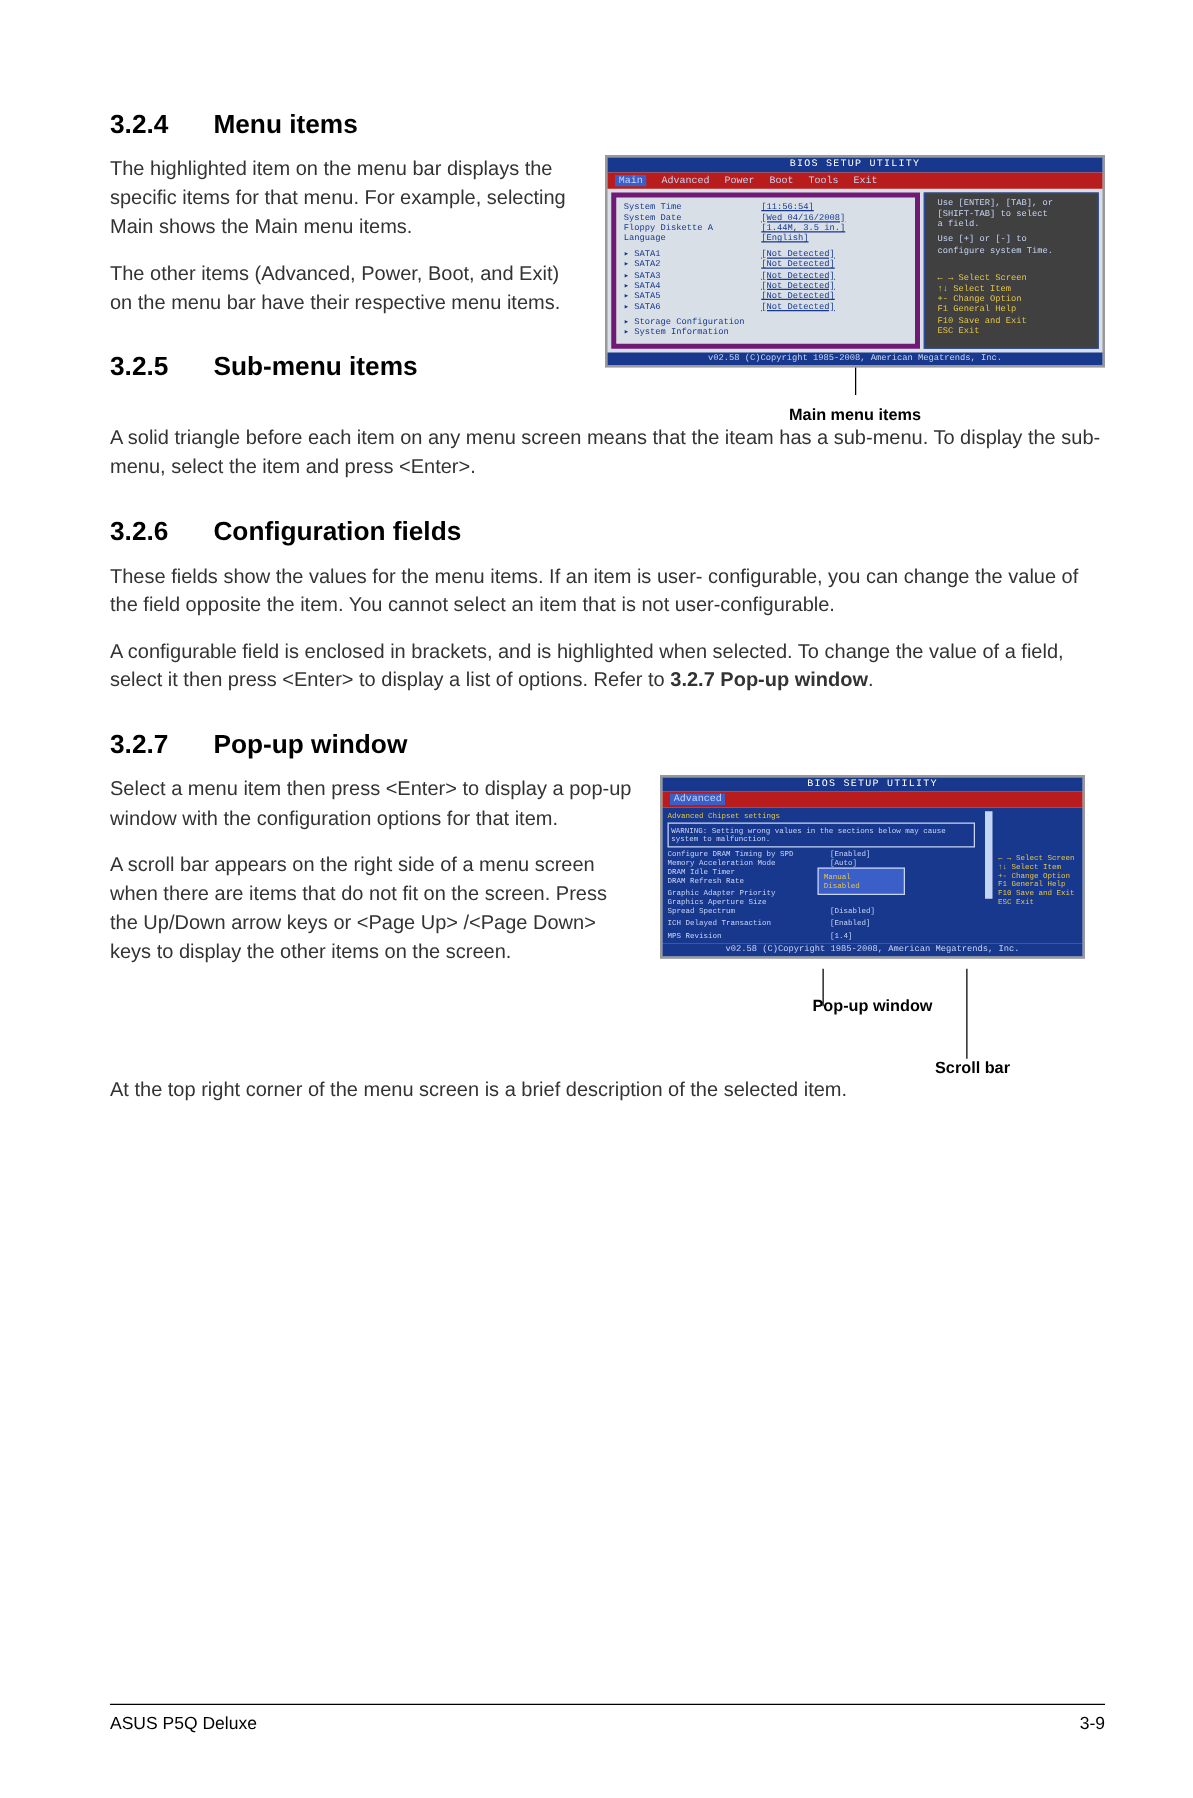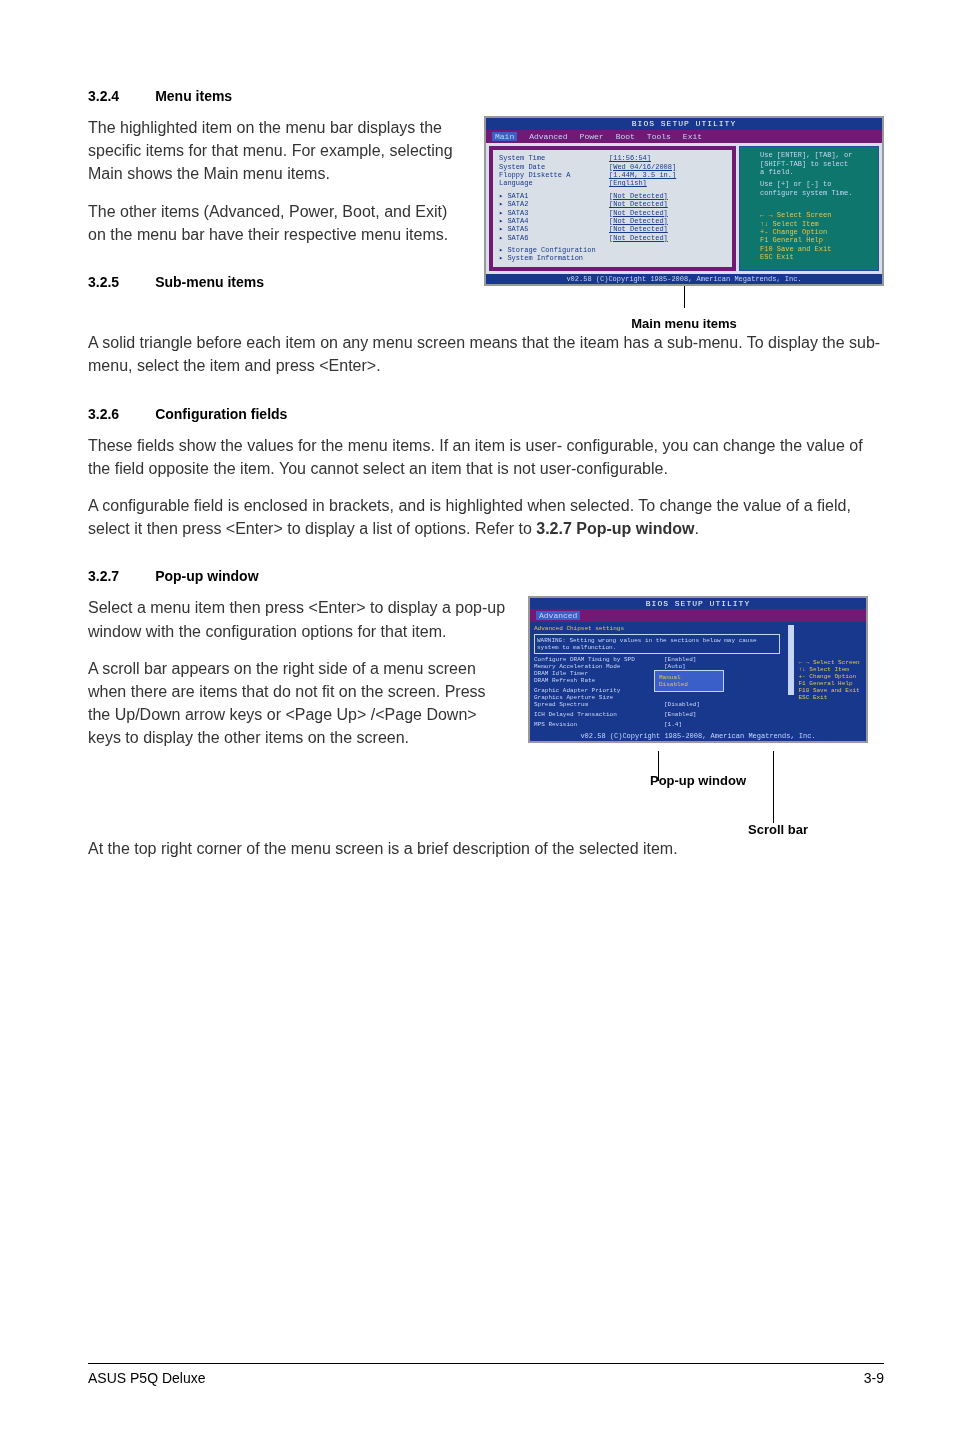--- a/index.html
+++ b/index.html
@@ -7,21 +7,21 @@
       font-family: Arial, Helvetica, sans-serif;
       background: #fff;
       width: 954px;
       height: 1438px;
       position: relative;
     }
     .page-content {
       padding: 60px 70px 0 88px;
     }
     h2 {
-      font-size: 14px;
+      font-size: 21px;
       font-weight: bold;
       color: #000;
       margin-top: 28px;
       margin-bottom: 12px;
     }
     h2 .sec-num {
       display: inline-block;
       margin-right: 36px;
     }
     p {
@@ -51,43 +51,43 @@
     }
     .bios-header {
       background: #18388e;
       color: #fff;
       text-align: center;
       font-size: 8px;
       padding: 1px 0;
       letter-spacing: 1px;
     }
     .bios-menubar {
-      background: #701a75;
+      background: #b91c1c;
       color: #c7d5f5;
       display: flex;
       gap: 12px;
       padding: 2px 6px;
       font-size: 8px;
     }
     .bios-menubar .sel { background: #3a5fc9; padding: 0 3px; }
     .bios-body { display: flex; }
     .bios-left {
       flex: 1 1 auto;
       border: 4px solid #701a75;
       margin: 3px;
       padding: 4px 6px;
       color: #18388e;
       background: #d8dfe6;
     }
     .bios-right {
       width: 140px;
       border: 1px solid #2a4aa0;
       margin: 3px 3px 3px 0;
-      padding: 4px 20px;
-      background: #0f766e;
+      padding: 4px 10px;
+      background: #404040;
       color: #c7d5f5;
       font-size: 7px;
     }
     .bios-right .gold { color: #e5c54a; }
     .bios-footer {
       background: #18388e;
       color: #c7d5f5;
       text-align: center;
       font-size: 7px;
       padding: 1px 0;

